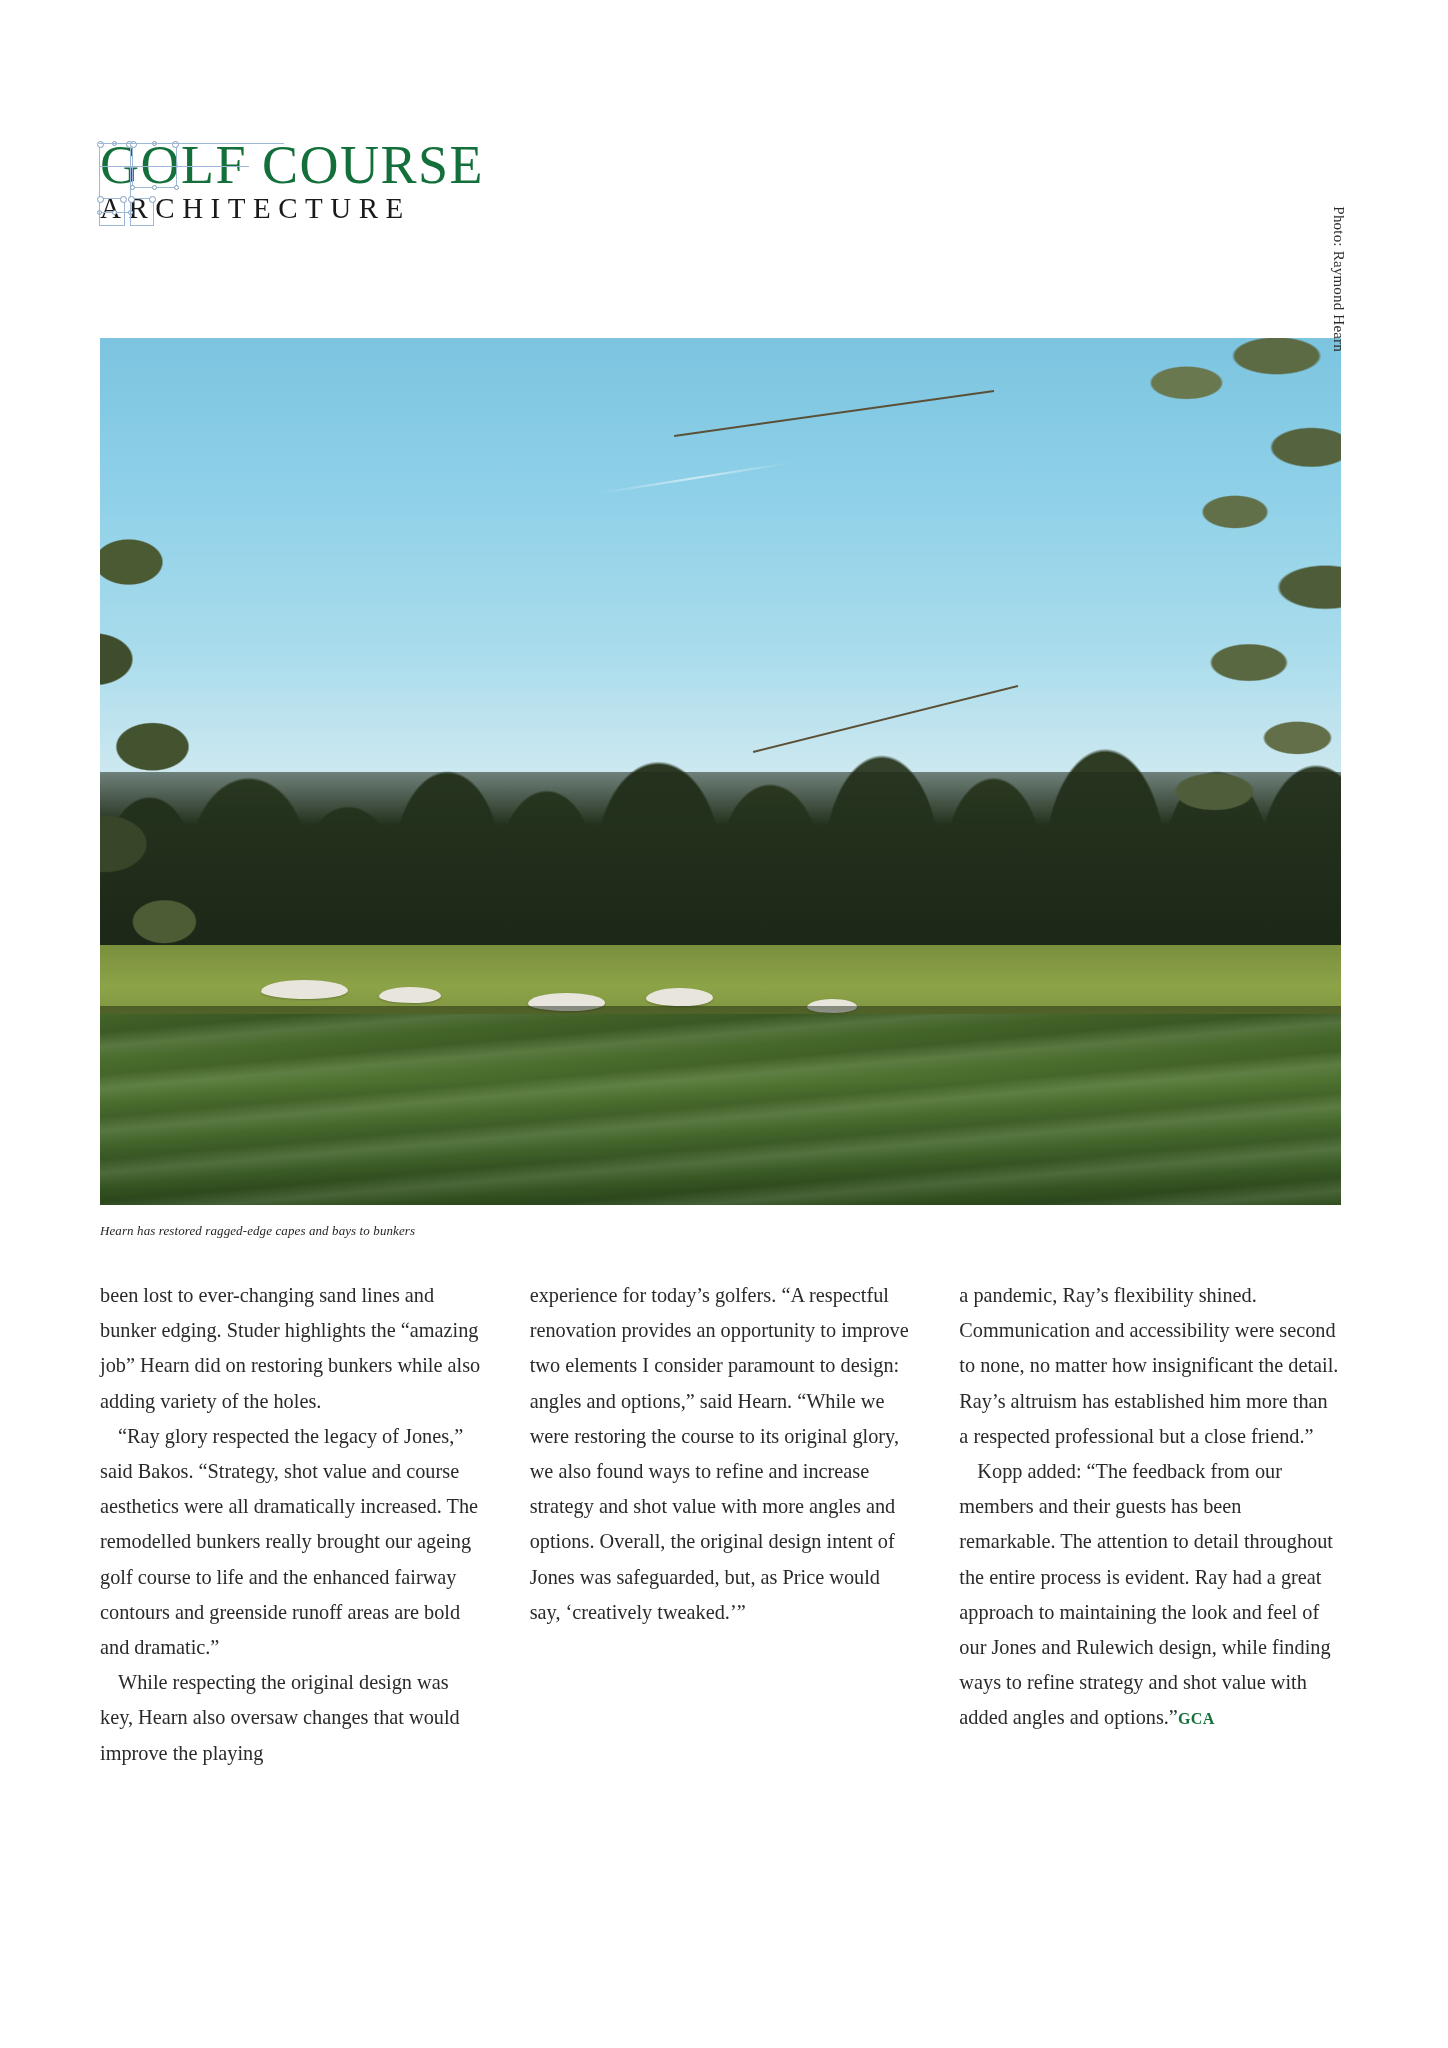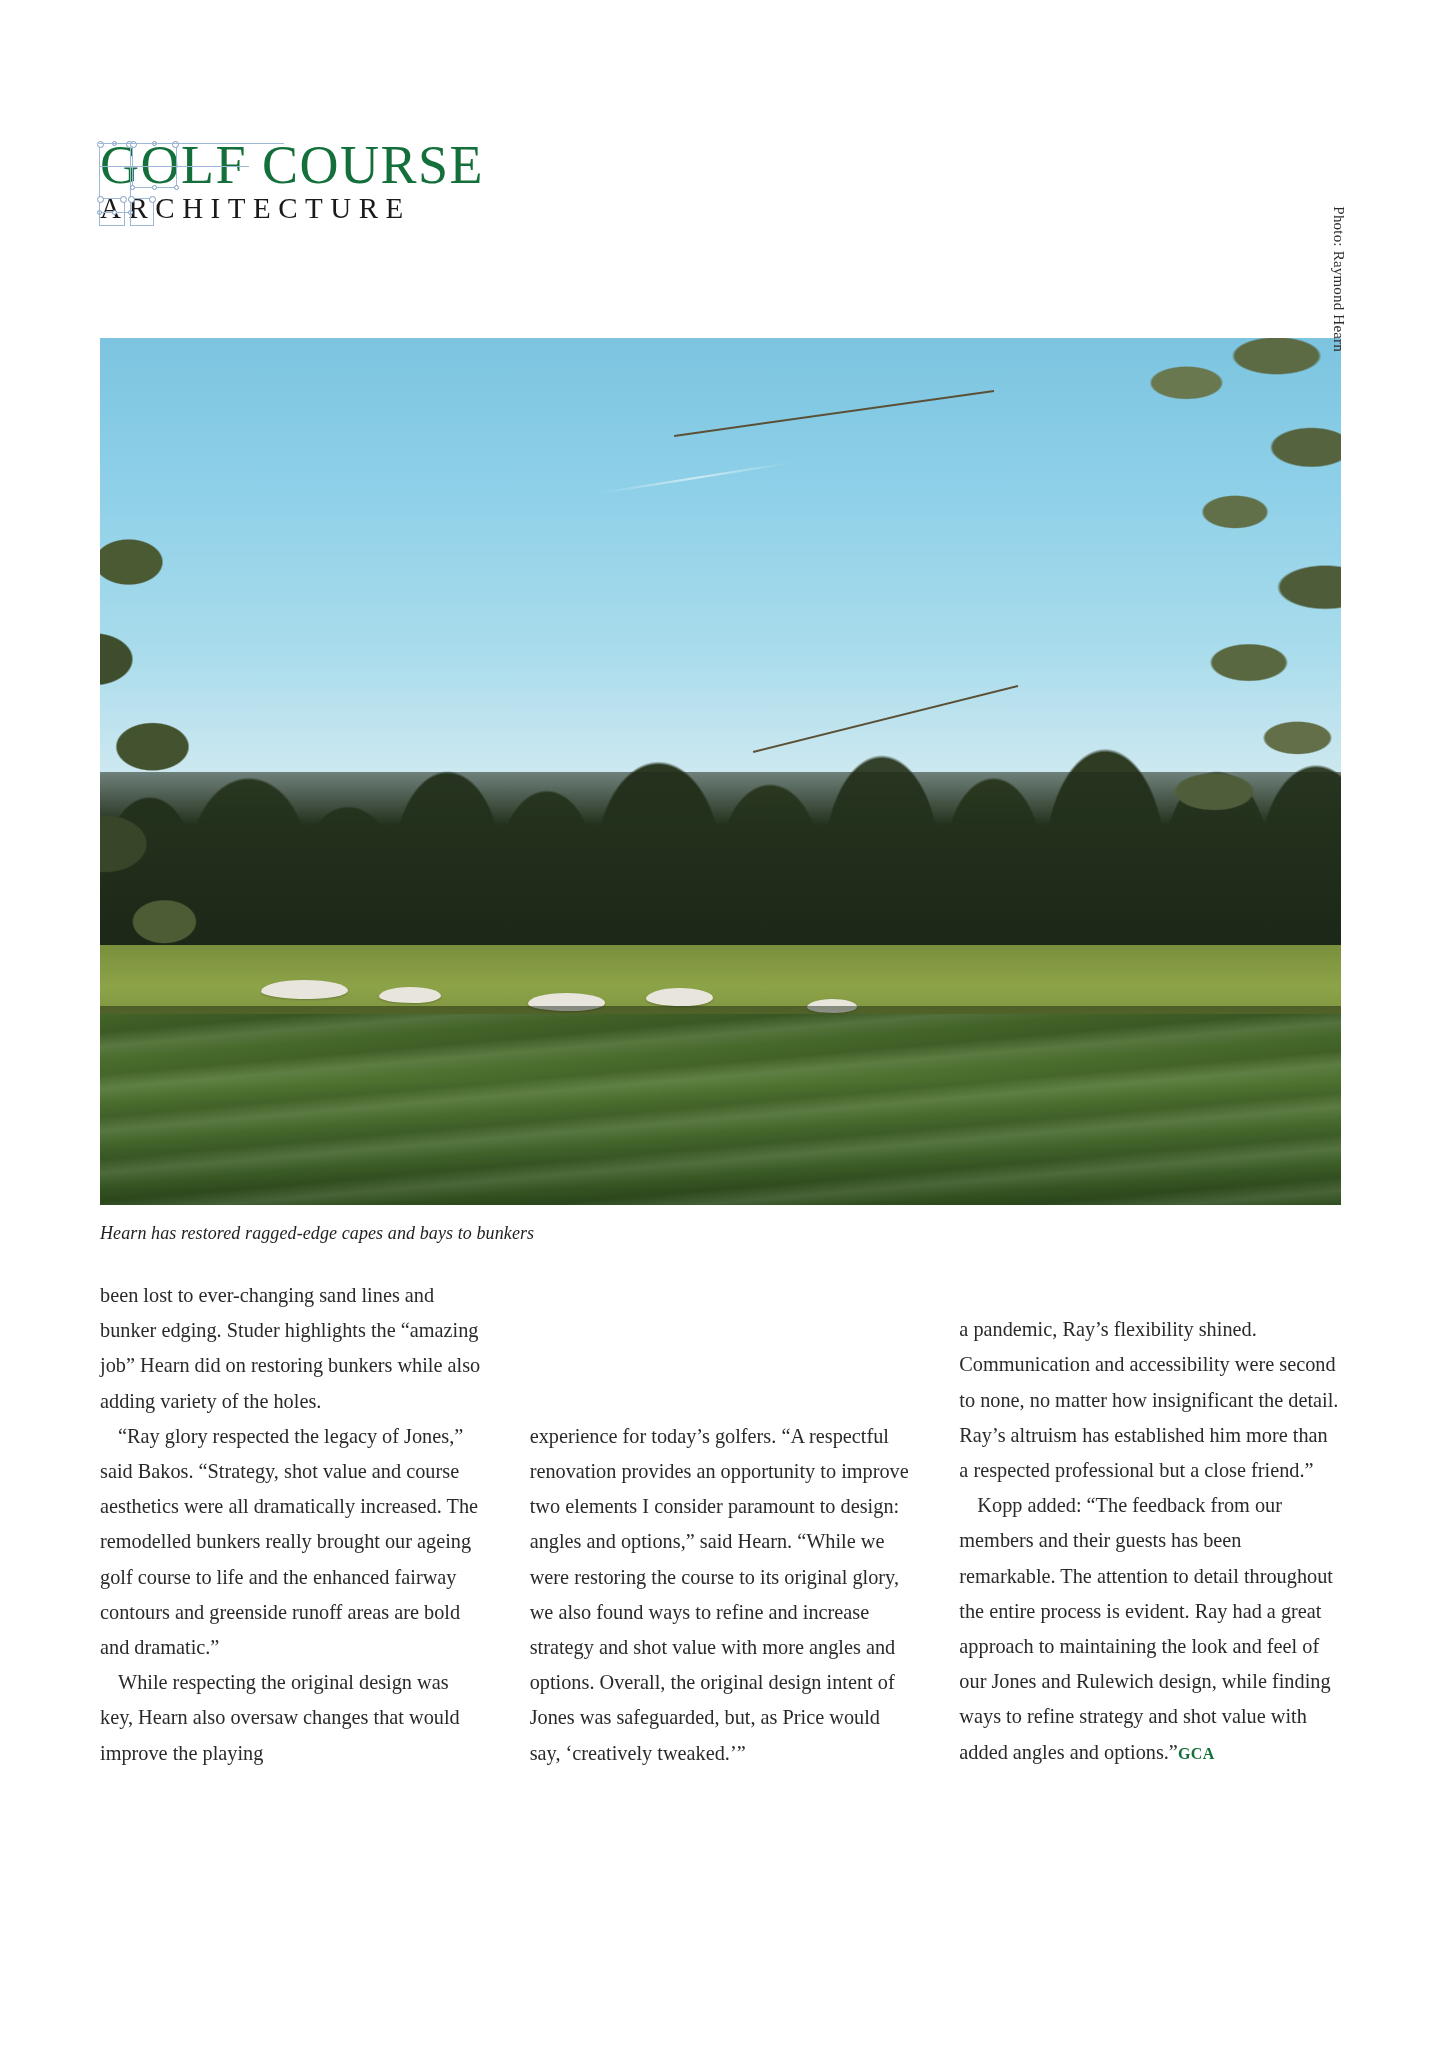--- a/index.html
+++ b/index.html
@@ -232,34 +232,33 @@
   }
 
   
   #caption {
     position: absolute;
     left: 100px;
     top: 1223px;
     width: 800px;
     font-family: "Liberation Serif", serif;
     font-style: italic;
-    font-size: 18px;
+    font-size: 13px;
     color: #1f1f1f;
     letter-spacing: 0.1px;
   }
 
   
   #columns {
     position: absolute;
     left: 100px;
     top: 1278px;
     width: 1241px;
     display: flex;
     gap: 48px;
-    align-items: flex-end;
   }
   .col {
     width: 384px;
     font-family: "Liberation Serif", serif;
     font-size: 20.3px;
     line-height: 35.2px;
     color: #2a2a2a;
     text-align: left;
   }
   .col p { margin: 0; }

